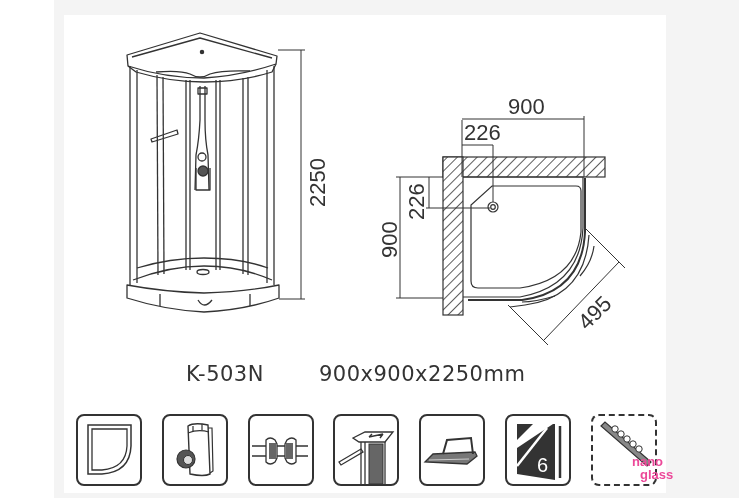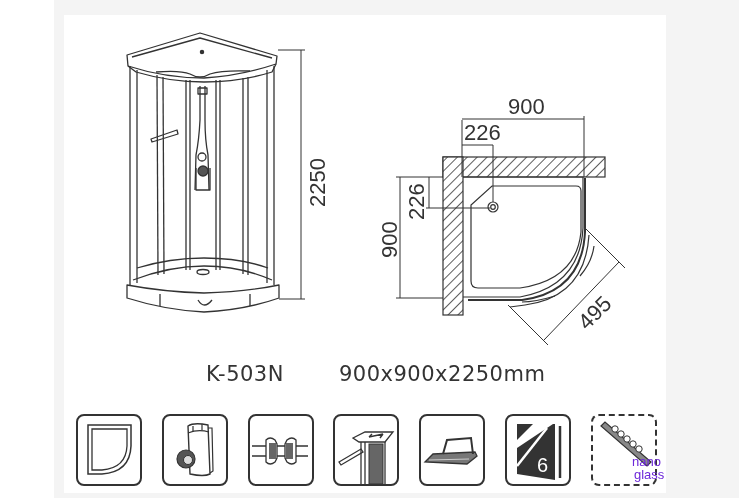--- a/index.html
+++ b/index.html
@@ -1,25 +1,25 @@
 <!DOCTYPE html>
 <html><head>
 <meta charset="utf-8">
 <style>
   html,body{margin:0;padding:0;}
   body{width:739px;height:498px;background:#ffffff;position:relative;overflow:hidden;font-family:"Liberation Sans",sans-serif;}
   .gray-panel{position:absolute;left:54px;top:0;width:685px;height:498px;background:#f4f4f4;}
   .card{position:absolute;left:64px;top:15px;width:602px;height:478px;background:#ffffff;}
   svg{position:absolute;left:0;top:0;}
   .dim{font-family:"Liberation Sans",sans-serif;font-size:22px;fill:#333;}
-  .caption{position:absolute;top:362px;font-family:"DejaVu Sans",sans-serif;font-size:21px;color:#333;letter-spacing:0.5px;margin-left:20px;}
+  .caption{position:absolute;top:362px;font-family:"DejaVu Sans",sans-serif;font-size:21px;color:#333;letter-spacing:0.5px;}
   .icon-box{position:absolute;top:414px;width:66px;height:72px;border:2px solid #333;border-radius:8px;box-sizing:border-box;background:#fff;}
   .icon-box.dashed{border:2px dashed #333;}
   .icon-box svg{position:absolute;left:0;top:0;}
-  .nano{position:absolute;font-family:"Liberation Sans",sans-serif;font-weight:normal;font-size:13px;color:#6d28d9;line-height:13px;padding-left:35px;}
+  .nano{position:absolute;font-family:"Liberation Sans",sans-serif;font-weight:bold;font-size:13px;color:#ec4899;line-height:13px;padding-left:35px;}
 </style>
 </head>
 <body>
 
 <div class="gray-panel"></div>
 <div class="card"></div>
 
 <svg width="739" height="498" viewBox="0 0 739 498">
   <defs>
     <pattern id="hatch" width="7" height="7" patternUnits="userSpaceOnUse" patternTransform="rotate(45)">
@@ -178,14 +178,14 @@
 <div class="icon-box dashed" style="left:591px;">
   <svg width="62" height="68" viewBox="0 0 62 68">
     <path d="M8 10 L12 6 L58 46 L54 50 Z" fill="#888" stroke="#333" stroke-width="1.2"></path>
     <circle cx="22" cy="13" r="3.2" fill="#fff" stroke="#333" stroke-width="1"></circle>
     <circle cx="28" cy="18" r="3.2" fill="#fff" stroke="#333" stroke-width="1"></circle>
     <circle cx="34" cy="23" r="3.2" fill="#fff" stroke="#333" stroke-width="1"></circle>
     <circle cx="40" cy="28" r="3.2" fill="#fff" stroke="#333" stroke-width="1"></circle>
     <circle cx="46" cy="33" r="3.2" fill="#fff" stroke="#333" stroke-width="1"></circle>
   </svg>
   <span class="nano" style="left:4px;top:39px;">nano</span>
-  <span class="nano" style="left:6px;top:52px;">glass</span>
+  <span class="nano" style="left:12px;top:52px;">glass</span>
 </div>
 
 </body></html>

